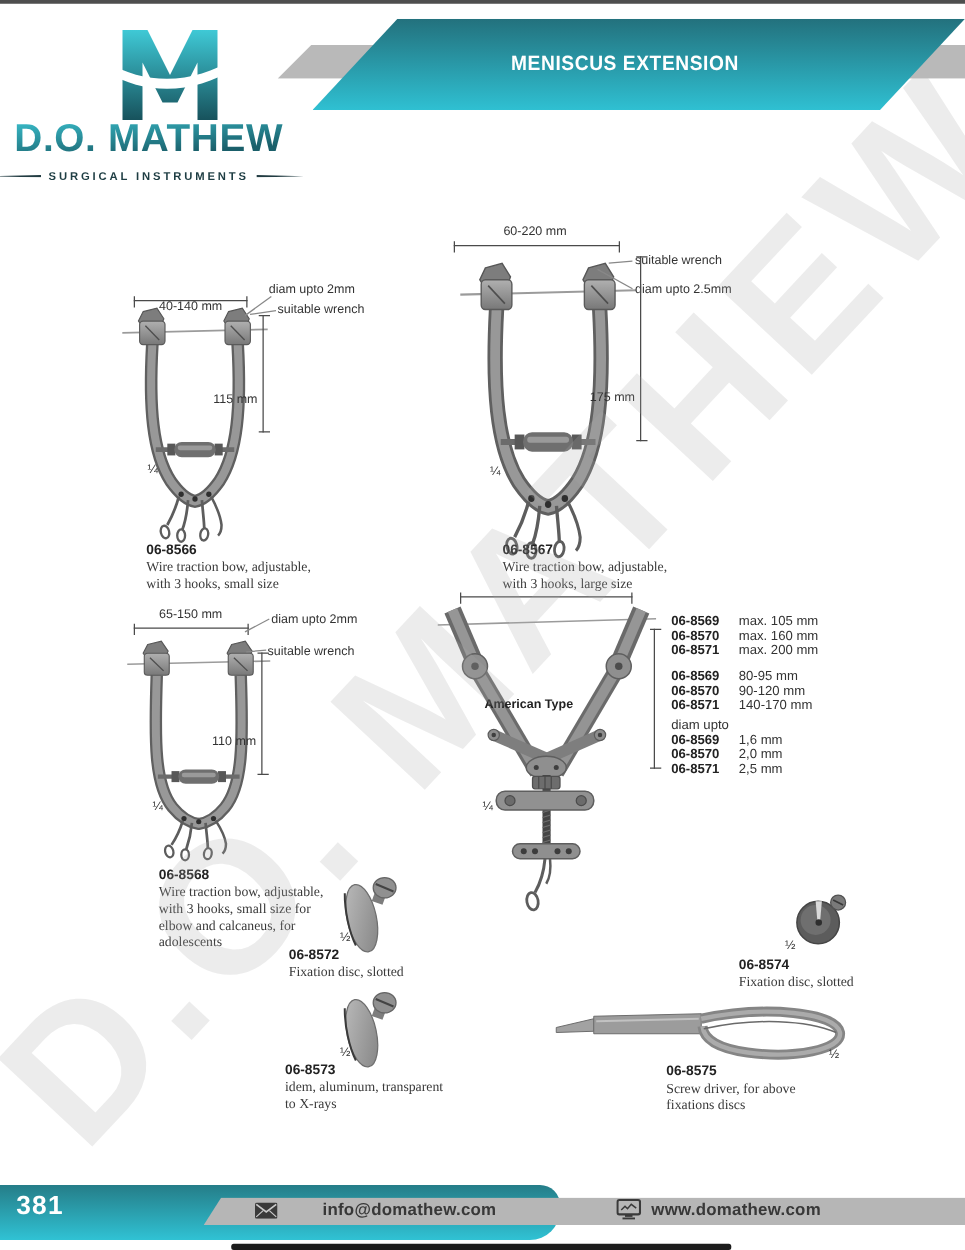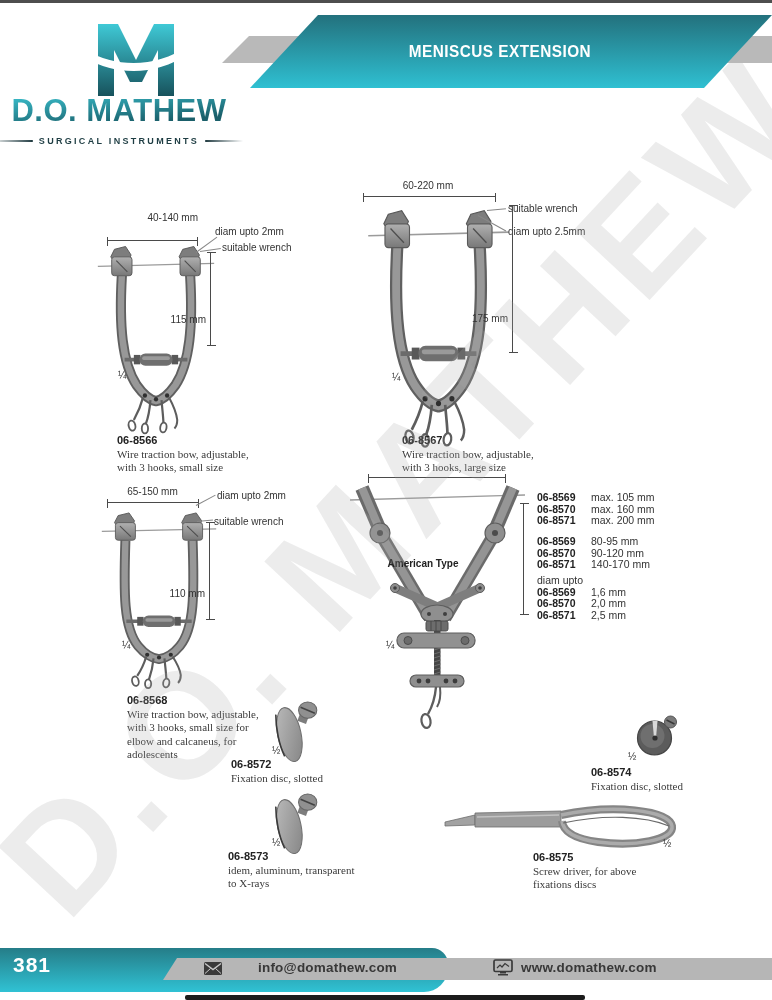--- a/index.html
+++ b/index.html
@@ -114,21 +114,21 @@
       <circle cx="65" cy="171" r="2.3" fill="#2f2f2f"></circle>
       <circle cx="77" cy="167" r="2.3" fill="#2f2f2f"></circle>
     <path d="M51,169 C48,180 45,186 41,193" fill="none" stroke="#5d5d5d" stroke-width="2.4"></path>
     <ellipse cx="39" cy="199" rx="3.6" ry="5.4" fill="none" stroke="#5d5d5d" stroke-width="2" transform="rotate(-14 39 199)"></ellipse>
     <path d="M59,172 C58,184 56,192 54,197" fill="none" stroke="#5d5d5d" stroke-width="2.4"></path>
     <ellipse cx="53" cy="202" rx="3.4" ry="5.2" fill="none" stroke="#5d5d5d" stroke-width="2"></ellipse>
     <path d="M71,172 C72,184 73,191 73,196" fill="none" stroke="#5d5d5d" stroke-width="2.4"></path>
     <ellipse cx="73" cy="201" rx="3.4" ry="5.2" fill="none" stroke="#5d5d5d" stroke-width="2" transform="rotate(10 73 201)"></ellipse>
     <path d="M79,169 C84,178 87,185 88,193 C88,197 87,200 85,202" fill="none" stroke="#5d5d5d" stroke-width="2.2"></path>
   </svg>
-  <div class="abs dim-label z2" style="left:107px;top:212px;width:91px;text-align:right;">40-140 mm</div>
+  <div class="abs dim-label z2" style="left:107px;top:240px;width:91px;text-align:center;">40-140 mm</div>
   <div class="abs dimh z2" style="left:107px;top:240px;width:91px;"></div>
   <div class="abs leader z2" style="left:196px;top:252px;width:26px;transform:rotate(-36deg);"></div>
   <div class="abs dim-label z2" style="left:215px;top:226px;">diam upto 2mm</div>
   <div class="abs leader z2" style="left:200px;top:251px;width:21px;transform:rotate(-8deg);"></div>
   <div class="abs dim-label z2" style="left:222px;top:242px;">suitable wrench</div>
   <div class="abs dimv z2" style="left:210px;top:252px;height:94px;"></div>
   <div class="abs dim-label z2" style="left:170px;top:314px;width:36px;text-align:right;">115 mm</div>
   <div class="abs scale z2" style="left:118px;top:370px;">¼</div>
   <div class="abs z2" style="left:117px;top:434px;">
     <div class="code">06-8566</div>

